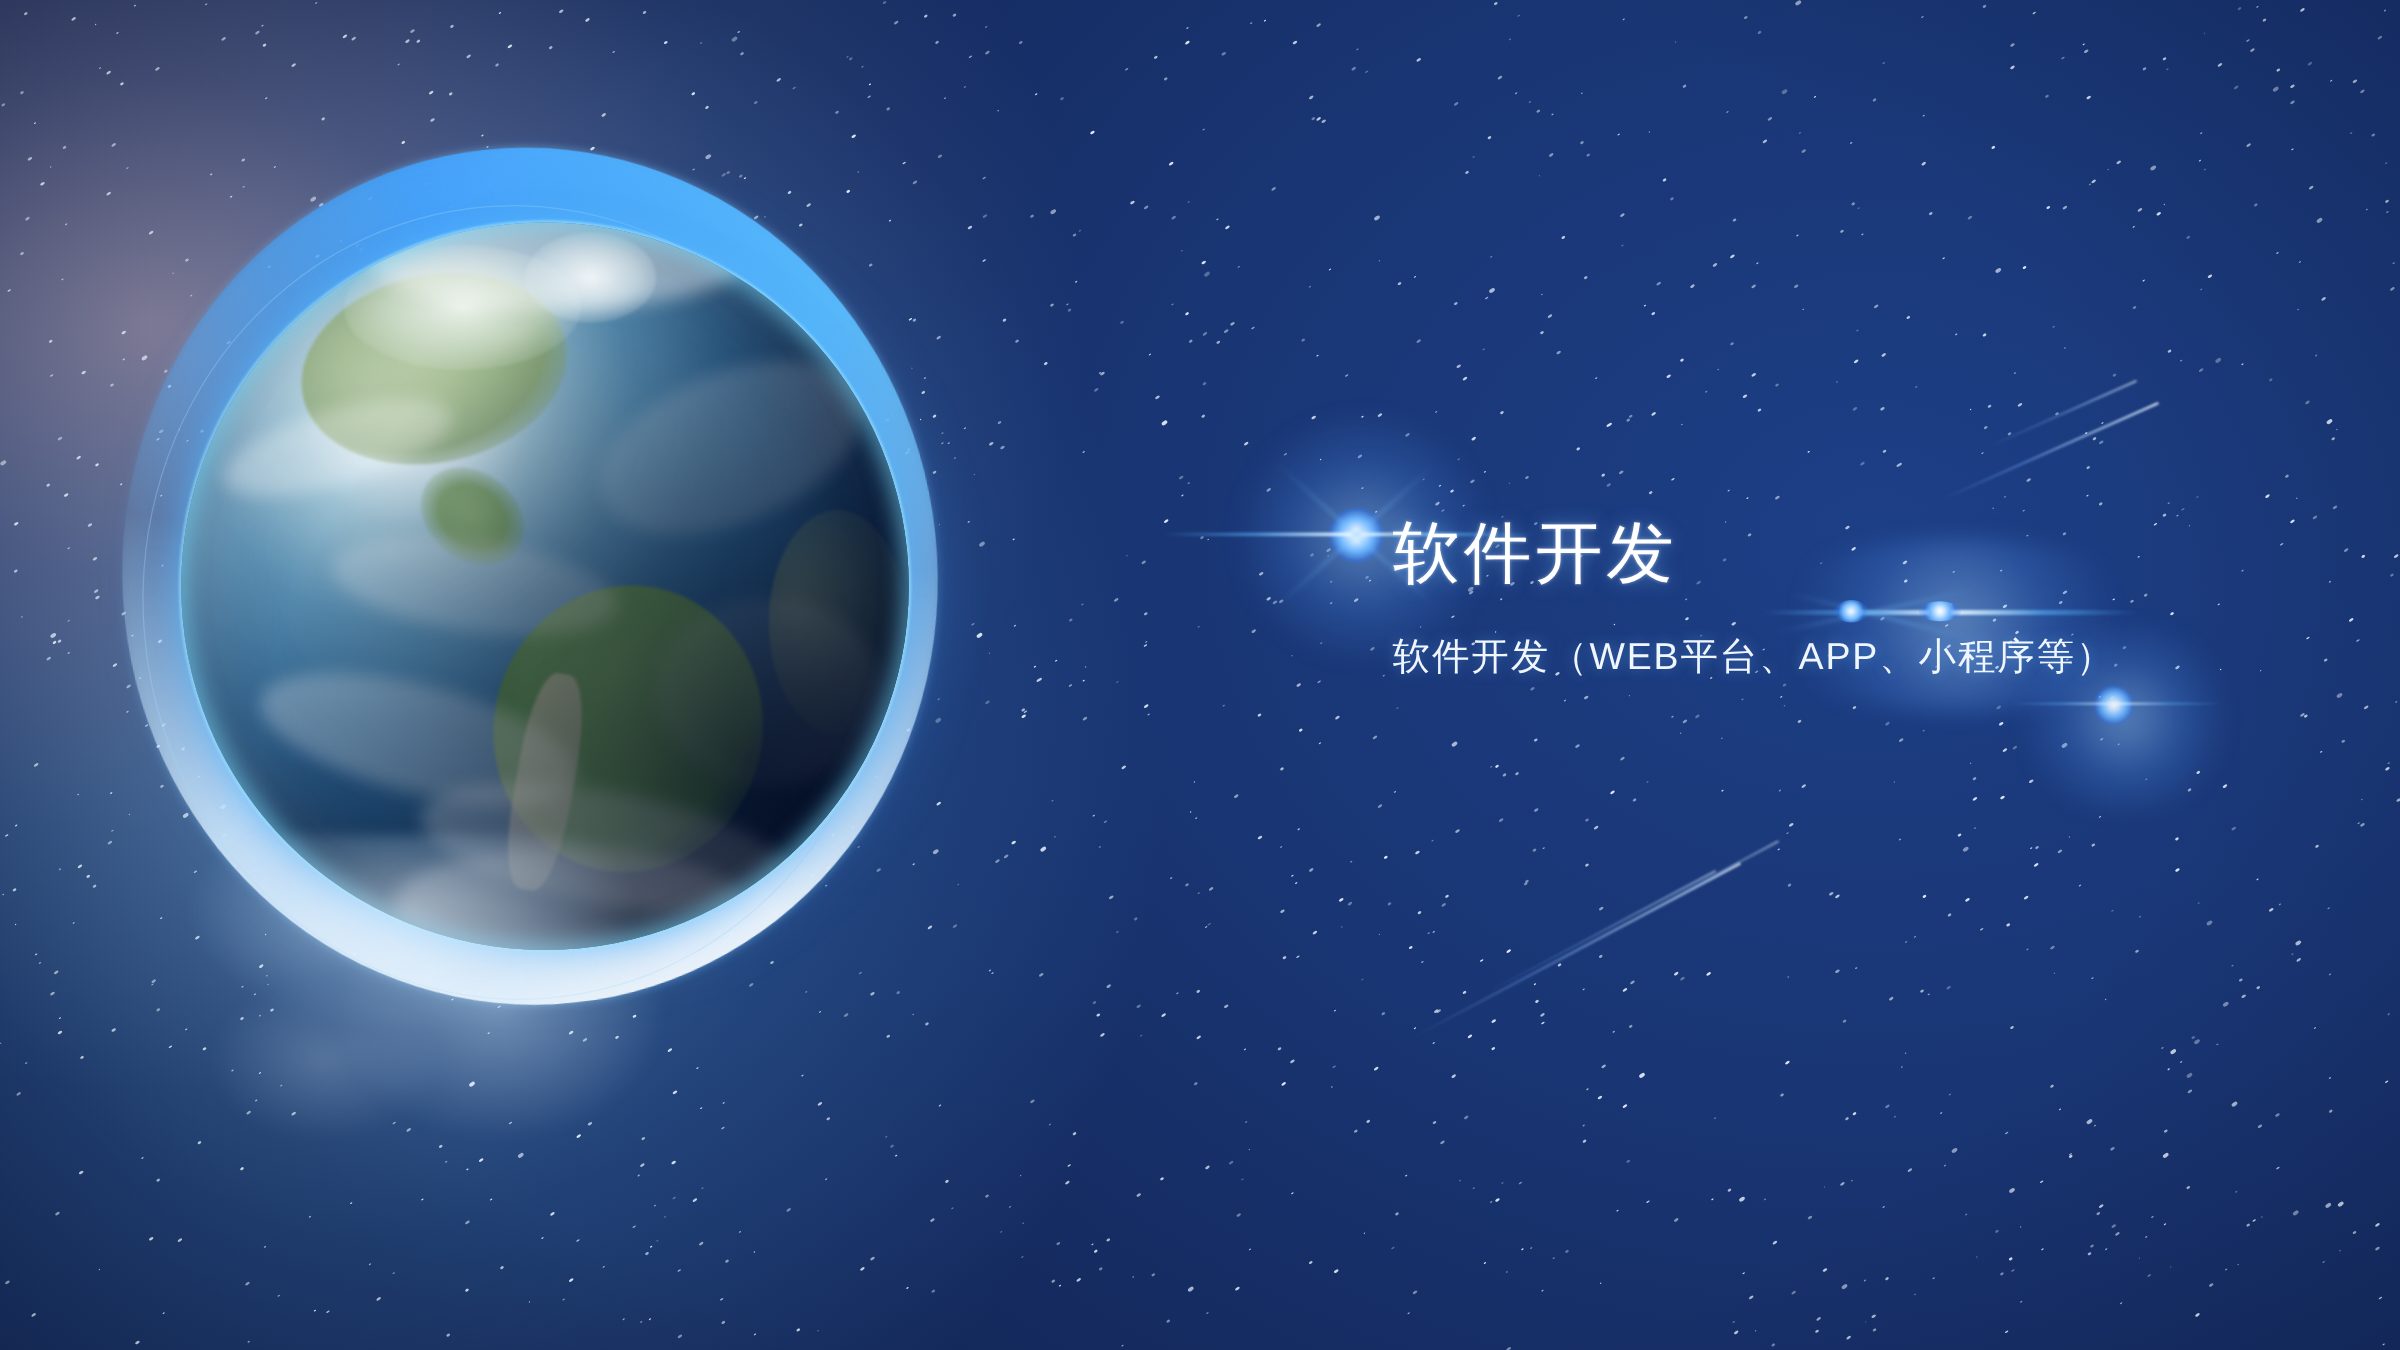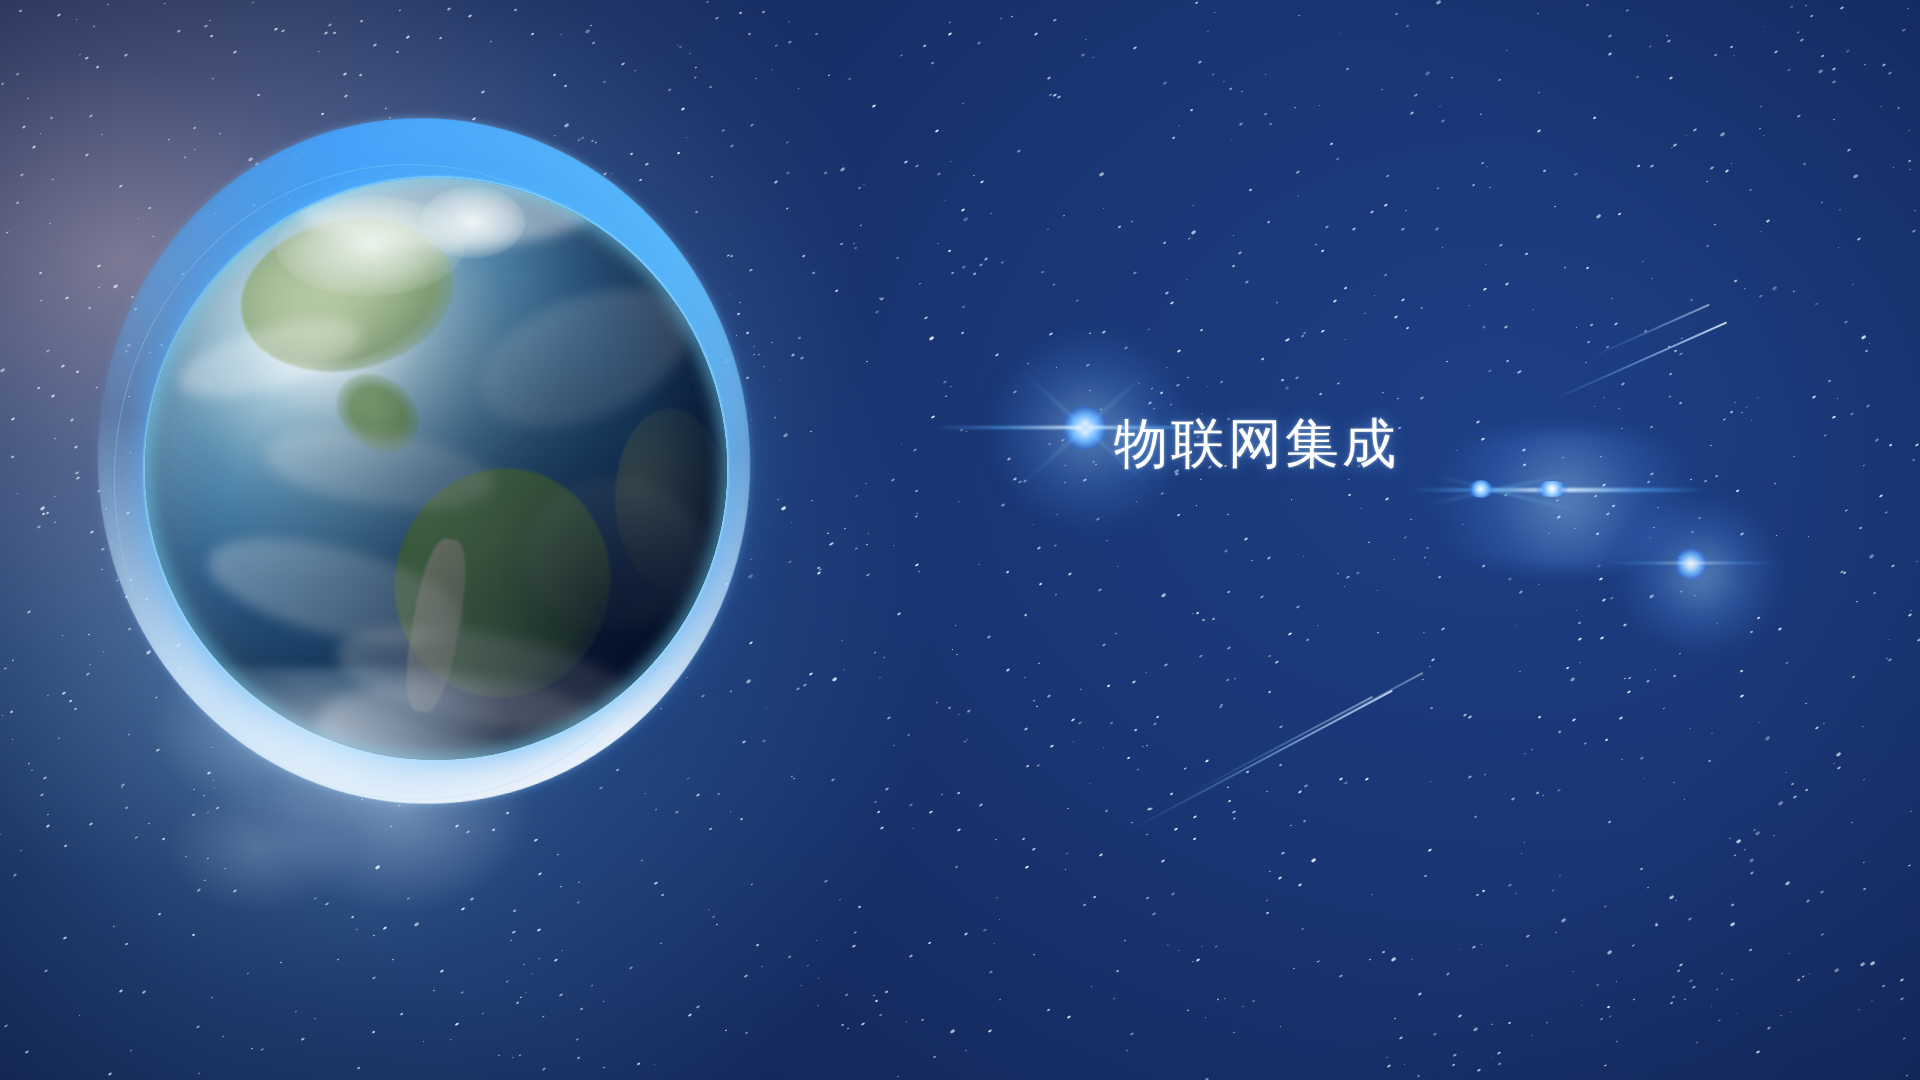--- a/index.html
+++ b/index.html
@@ -1563,16 +1563,17 @@
   <div class="flare-streak-d" style="left:1420px; top:488px; width:160px; height:2px; transform:rotate(-12deg);"></div>
   <div class="flare-streak-d" style="left:1430px; top:492px; width:150px; height:2px; transform:rotate(14deg);"></div>
 
   <div class="flare-glow" style="left:1610px; top:500px; width:180px; height:150px;"></div>
   <div class="flare-core" style="left:1675px; top:548px; width:32px; height:32px; opacity:.9;"></div>
   <div class="flare-streak-h" style="left:1608px; top:562px; width:170px; height:2px; opacity:.75;"></div>
 
   <div class="vignette"></div>
 
   <div id="text-block">
-    <div id="hero-title">物联网集成</div>
+    <div id="hero-title">软件开发</div>
+    <div id="hero-sub-1" class="hero-sub">软件开发（WEB平台、APP、小程序等）</div>
   </div>
 
 </div>
 
 </body></html>

